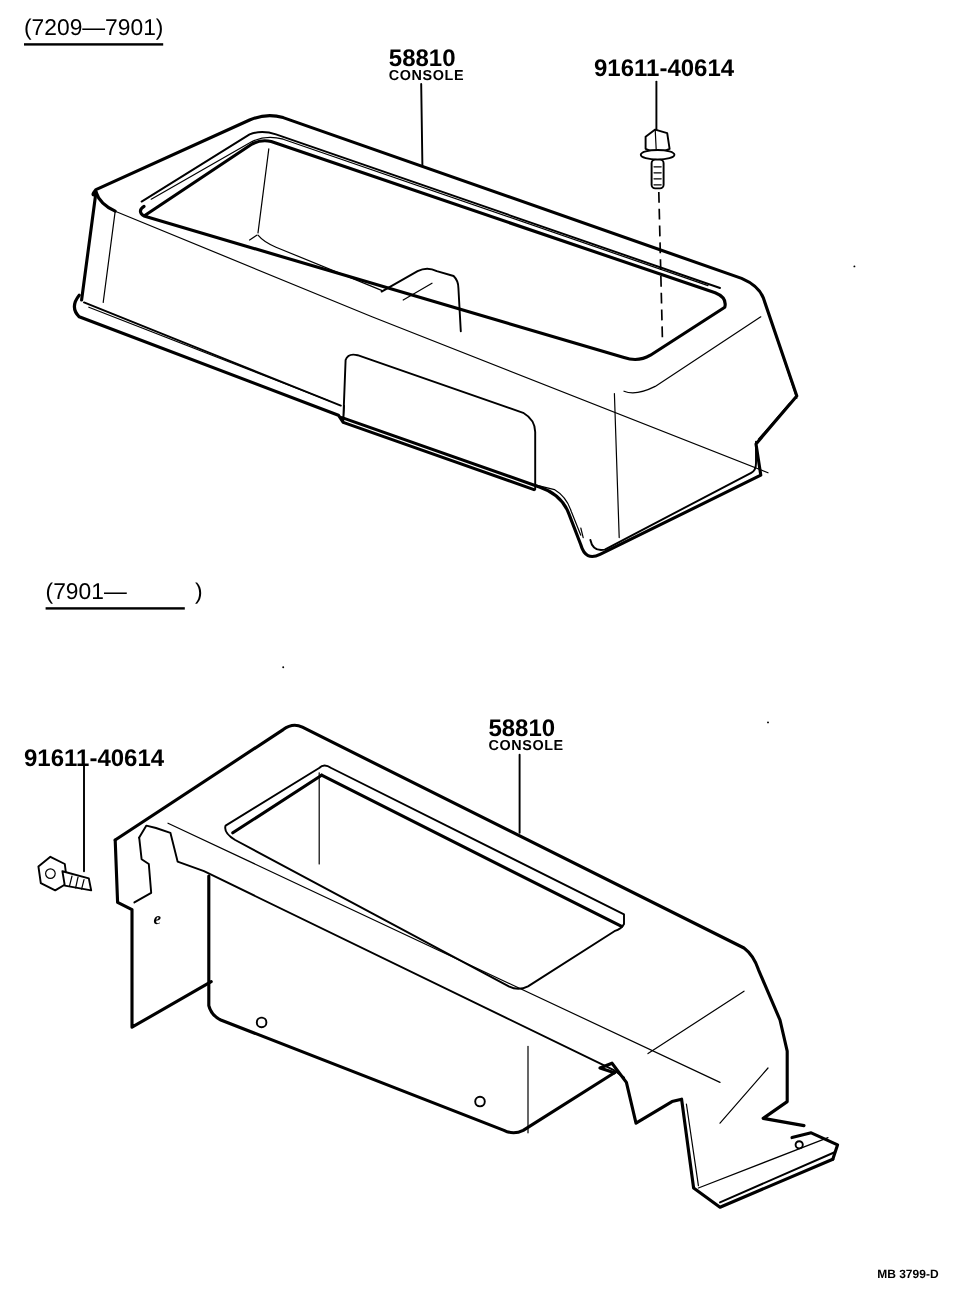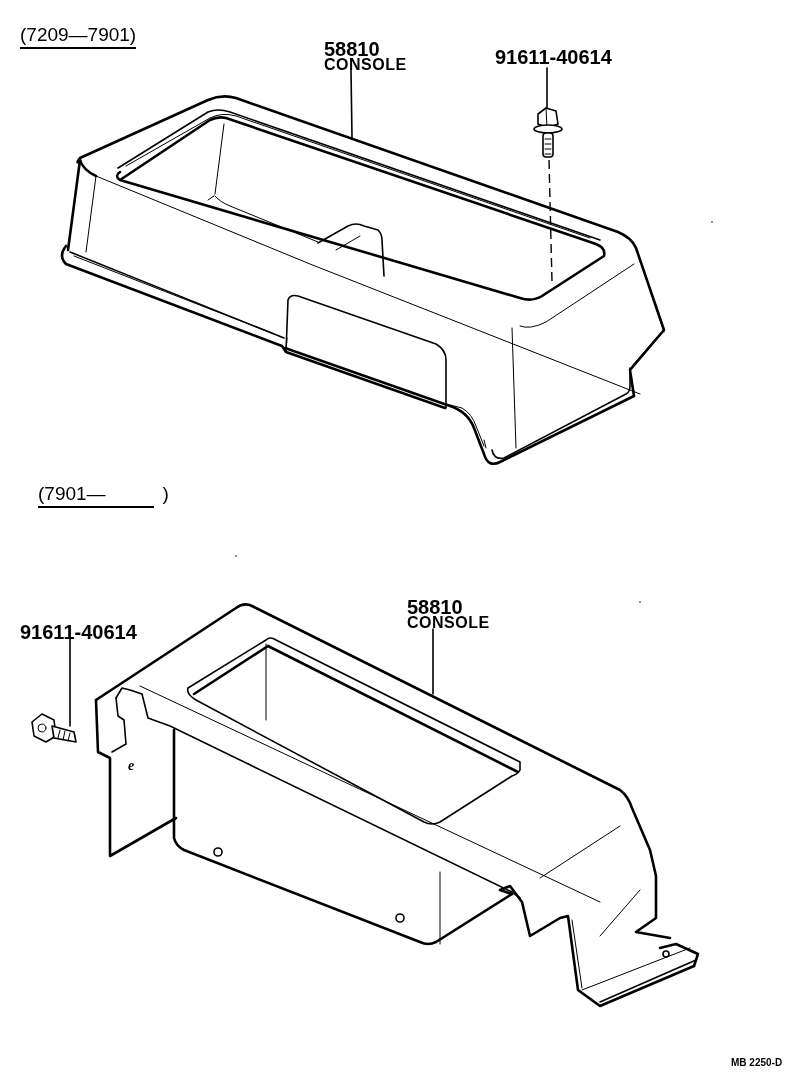--- a/index.html
+++ b/index.html
@@ -1,42 +1,42 @@
 <!DOCTYPE html>
 <html><head>
 <meta charset="utf-8">
 <style>
   html, body { margin: 0; padding: 0; background: #ffffff; }
   body { width: 800px; height: 1082px; position: relative; overflow: hidden; font-family: "Liberation Sans", sans-serif; color: #000; }
   .lbl { position: absolute; font-family: "Liberation Sans", sans-serif; color: #000; white-space: nowrap; line-height: 1; }
   .range { font-size: 19px; font-weight: normal; padding-bottom: 3px; border-bottom: 2px solid #000; }
   .partno { font-size: 20px; font-weight: bold; letter-spacing: 0px; }
-  .partname { font-size: 16px; font-weight: bold; letter-spacing: 0.5px; text-align: right; }
+  .partname { font-size: 12px; font-weight: bold; letter-spacing: 0.5px; text-align: right; }
   .ref { font-size: 10px; font-weight: bold; }
   svg#drawing { position: absolute; left: 0; top: 0; }
   .thick { stroke: #000; stroke-width: 2.6; fill: none; stroke-linejoin: round; stroke-linecap: round; }
   .med { stroke: #000; stroke-width: 1.6; fill: none; stroke-linejoin: round; stroke-linecap: round; }
   .thin { stroke: #000; stroke-width: 1; fill: none; stroke-linecap: round; }
   .dash { stroke: #000; stroke-width: 1.4; fill: none; stroke-dasharray: 9 5; }
   .fillw { fill: #fff; }
 </style>
 </head>
 <body>
 
-<div class="lbl range" style="left:20px; top:14px;margin-top:11px;">(7209—7901)</div>
+<div class="lbl range" style="left:20px; top:14px;">(7209—7901)</div>
 <div class="lbl partno" style="left:324px; top:39px;">58810</div>
 <div class="lbl partname" style="left:324px; top:57px;">CONSOLE</div>
 <div class="lbl partno" style="left:495px; top:47px;">91611-40614</div>
 
 <div class="lbl range" style="left:38px; top:484px; width:116px;">(7901—   )</div>
 <div class="lbl partno" style="left:407px; top:597px;">58810</div>
 <div class="lbl partname" style="left:407px; top:615px;">CONSOLE</div>
 <div class="lbl partno" style="left:20px; top:622px;">91611-40614</div>
 
-<div class="lbl ref" style="left:731px; top:1058px;">MB 2250-D</div>
+<div class="lbl ref" style="left:731px; top:1058px;">MB 3799-D</div>
 
 <svg id="drawing" width="800" height="1082" viewBox="0 0 800 1082" xmlns="http://www.w3.org/2000/svg">
 
   <g>
 
     <line class="med" x1="351" y1="70" x2="352" y2="138"></line>
 
     <path class="thick" d="M80,162 Q75,164 80,158 L208,100 Q222,94 236,98 L618,232 Q632,238 636,248 L664,330 L630,370 L634,396 L500,462 Q488,468 484,454 L474,428 Q468,412 450,406 L285,348"></path>
     <path class="thick" d="M80,160 Q83,170 96,176"></path>
 

